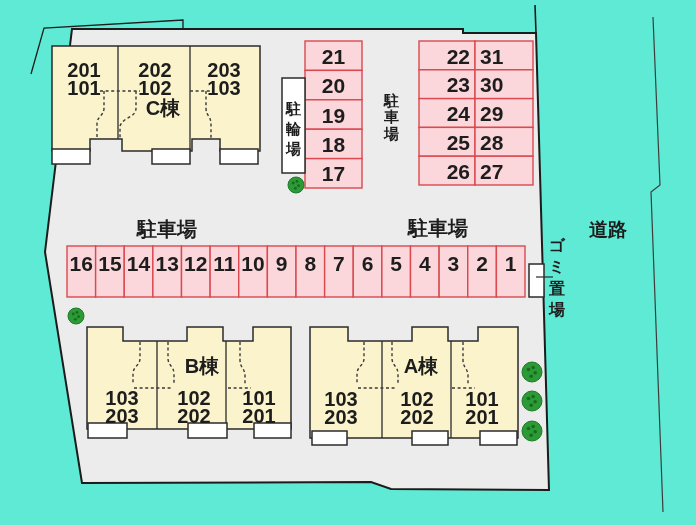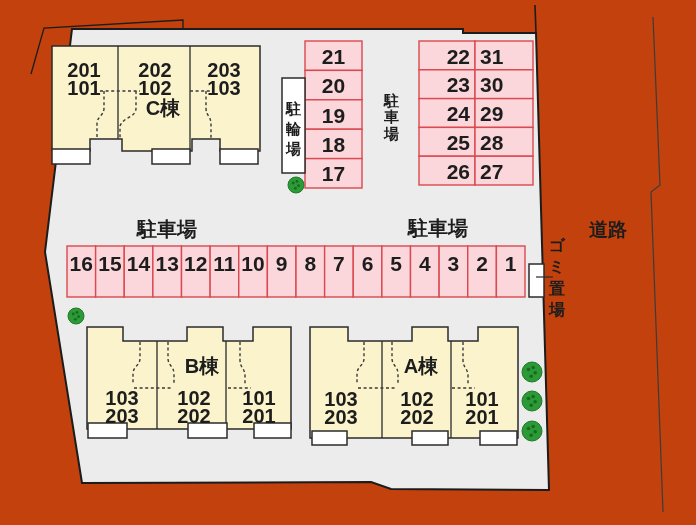--- a/index.html
+++ b/index.html
@@ -1,16 +1,16 @@
 <!DOCTYPE html>
 <html><head>
 <meta charset="utf-8">
 <style>
   html,body{margin:0;padding:0;background:#ffffff;}
-  .stage{position:relative;width:696px;height:525px;background:#c2410c;overflow:hidden;
+  .stage{position:relative;width:696px;height:525px;background:#5eead4;overflow:hidden;
          font-family:"Liberation Sans","DejaVu Sans",sans-serif;}
   svg{position:absolute;left:0;top:0;}
   text{fill:#1d1d1d;font-family:"Liberation Sans","DejaVu Sans",sans-serif;}
   .num{font-size:21px;font-weight:bold;}
   .unitnum{font-size:20px;font-weight:bold;}
   .bname{font-size:20px;font-weight:bold;}
   .jlabel{font-size:20px;font-weight:bold;}
   .roadlabel{font-size:19px;font-weight:bold;}
   .vsmall{font-size:15px;font-weight:bold;}
   .vgomi{font-size:16px;font-weight:bold;}

